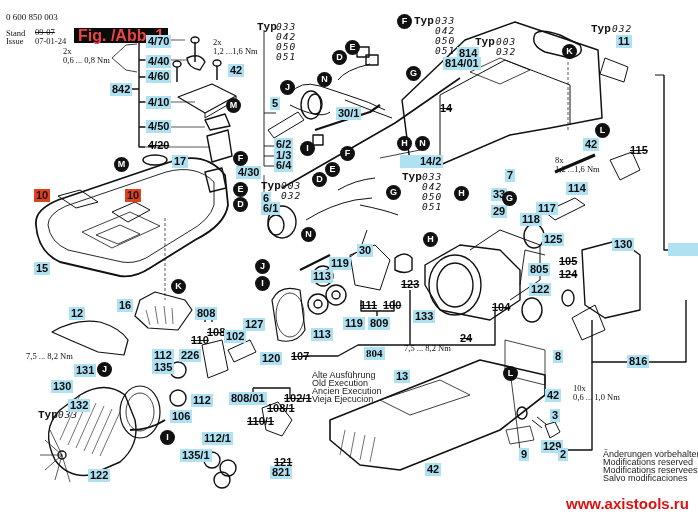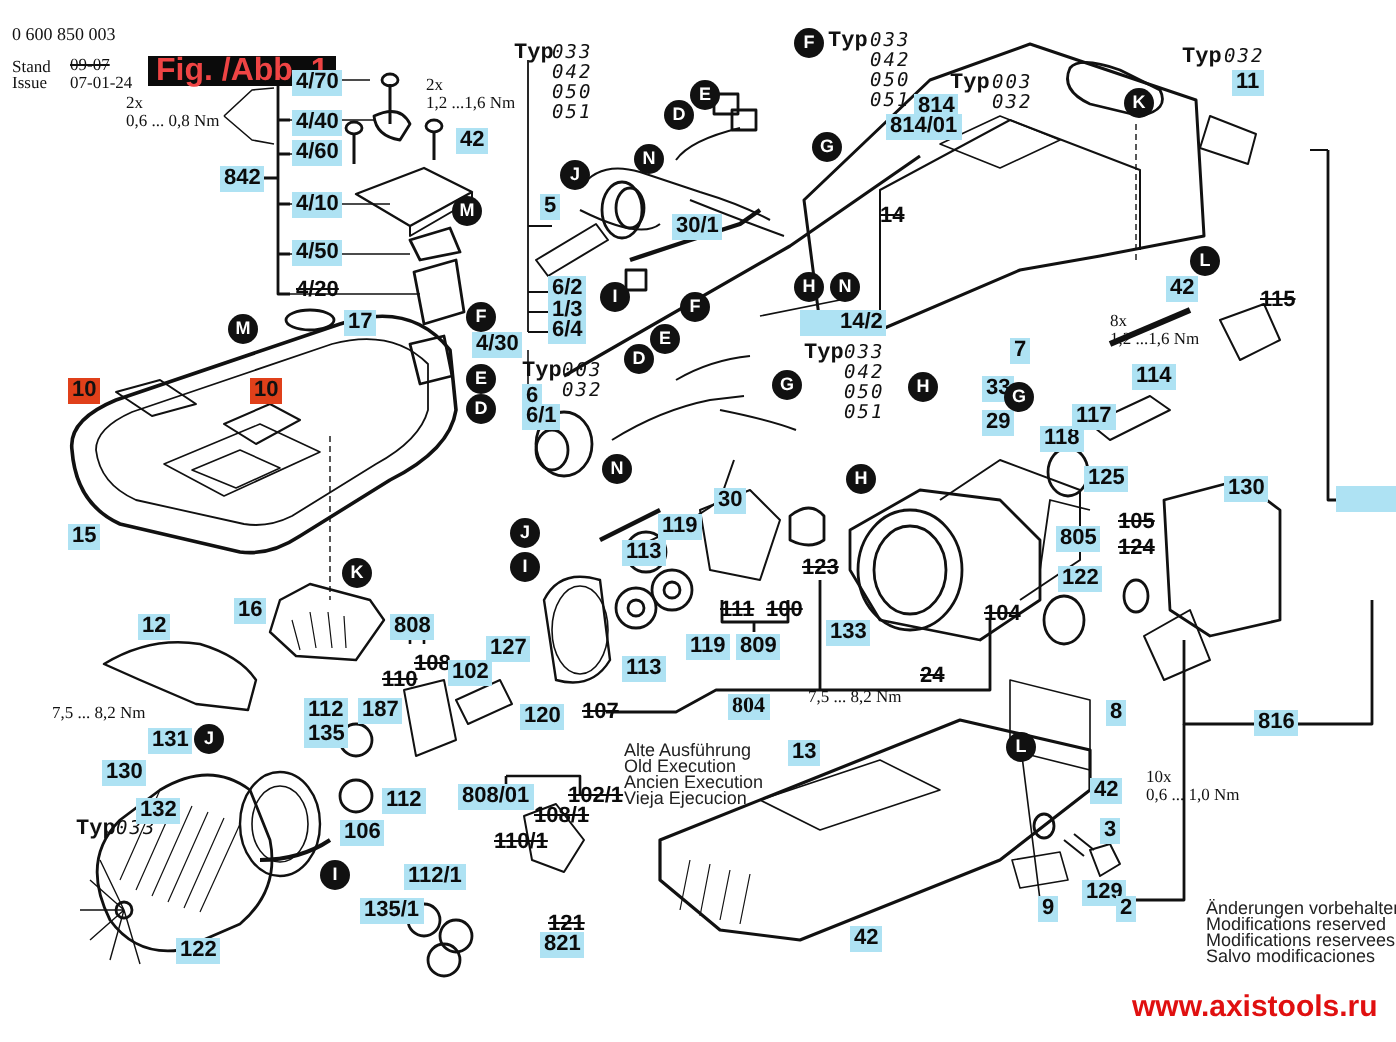--- a/index.html
+++ b/index.html
@@ -260,21 +260,21 @@
 <div class="lbl" style="left:627px;top:355px;">816</div>
 <div class="lbl" style="left:69px;top:307px;">12</div>
 <div class="lbl" style="left:195px;top:307px;">808</div>
 <div class="lbl strike" style="left:205px;top:326px;">108</div>
 <div class="lbl strike" style="left:189px;top:334px;">110</div>
 <div class="lbl" style="left:224px;top:330px;">102</div>
 <div class="lbl" style="left:243px;top:318px;">127</div>
 <div class="lbl" style="left:260px;top:352px;">120</div>
 <div class="lbl strike" style="left:289px;top:350px;">107</div>
 <div class="lbl" style="left:152px;top:349px;">112</div>
-<div class="lbl" style="left:179px;top:349px;">187</div>
+<div class="lbl" style="left:179px;top:349px;">226</div>
 <div class="lbl" style="left:152px;top:361px;">135</div>
 <div class="lbl" style="left:191px;top:394px;">112</div>
 <div class="lbl" style="left:170px;top:410px;">106</div>
 <div class="lbl" style="left:74px;top:364px;">131</div>
 <div class="lbl" style="left:51px;top:380px;">130</div>
 <div class="lbl" style="left:68px;top:399px;">132</div>
 <div class="lbl" style="left:88px;top:469px;">122</div>
 <div class="lbl" style="left:229px;top:392px;">808/01</div>
 <div class="lbl strike" style="left:265px;top:402px;">108/1</div>
 <div class="lbl strike" style="left:282px;top:392px;">102/1</div>

